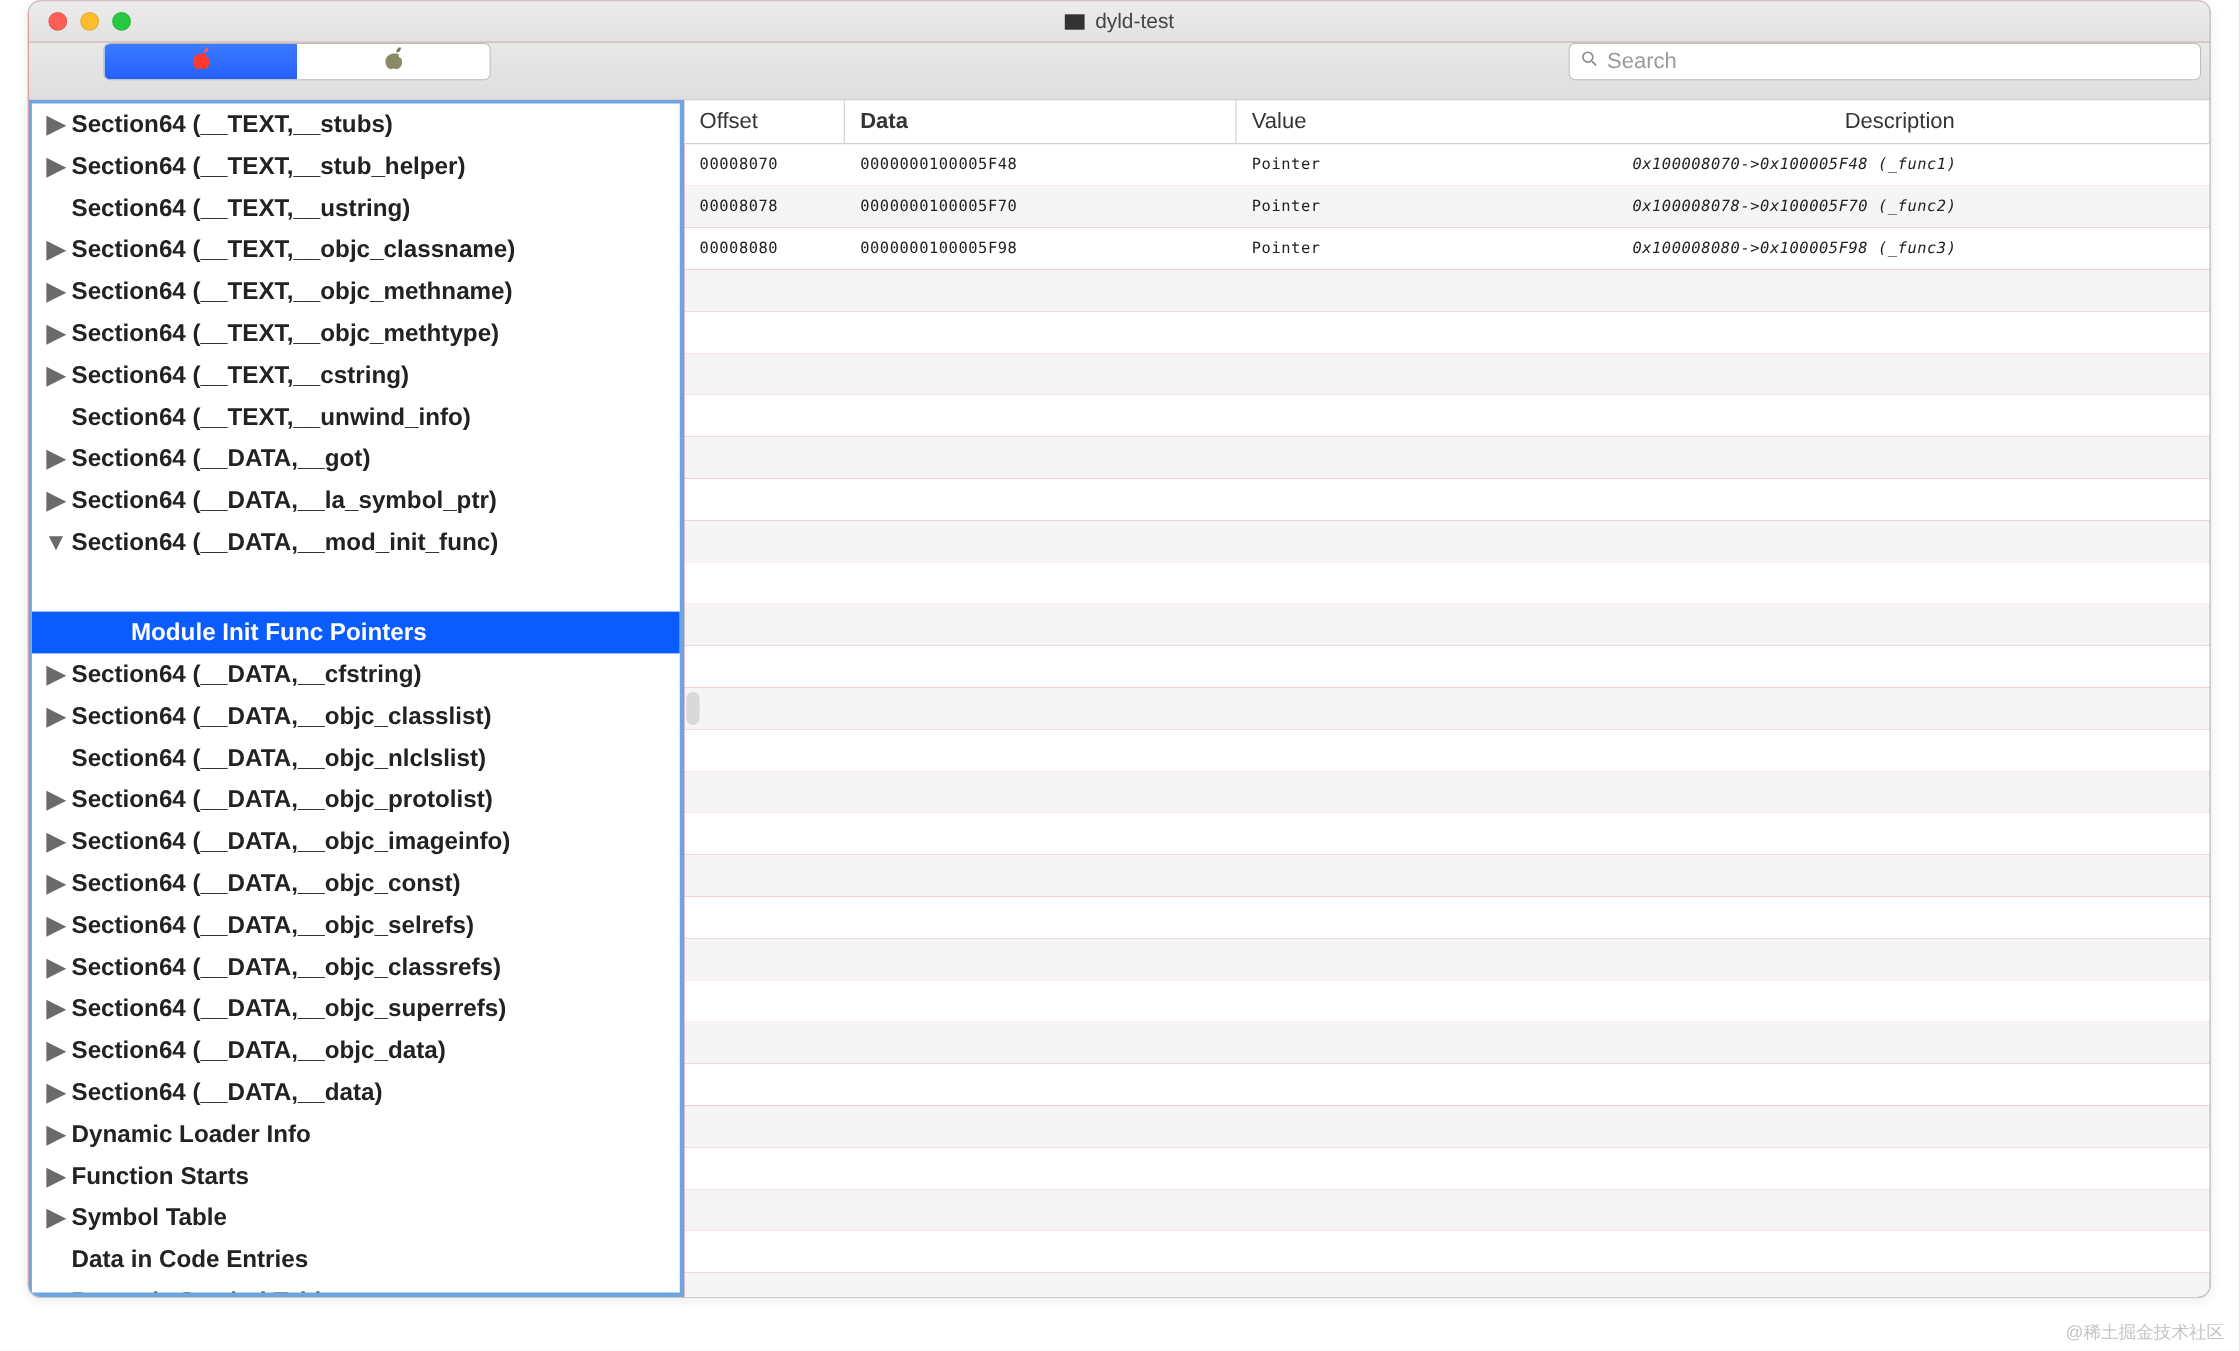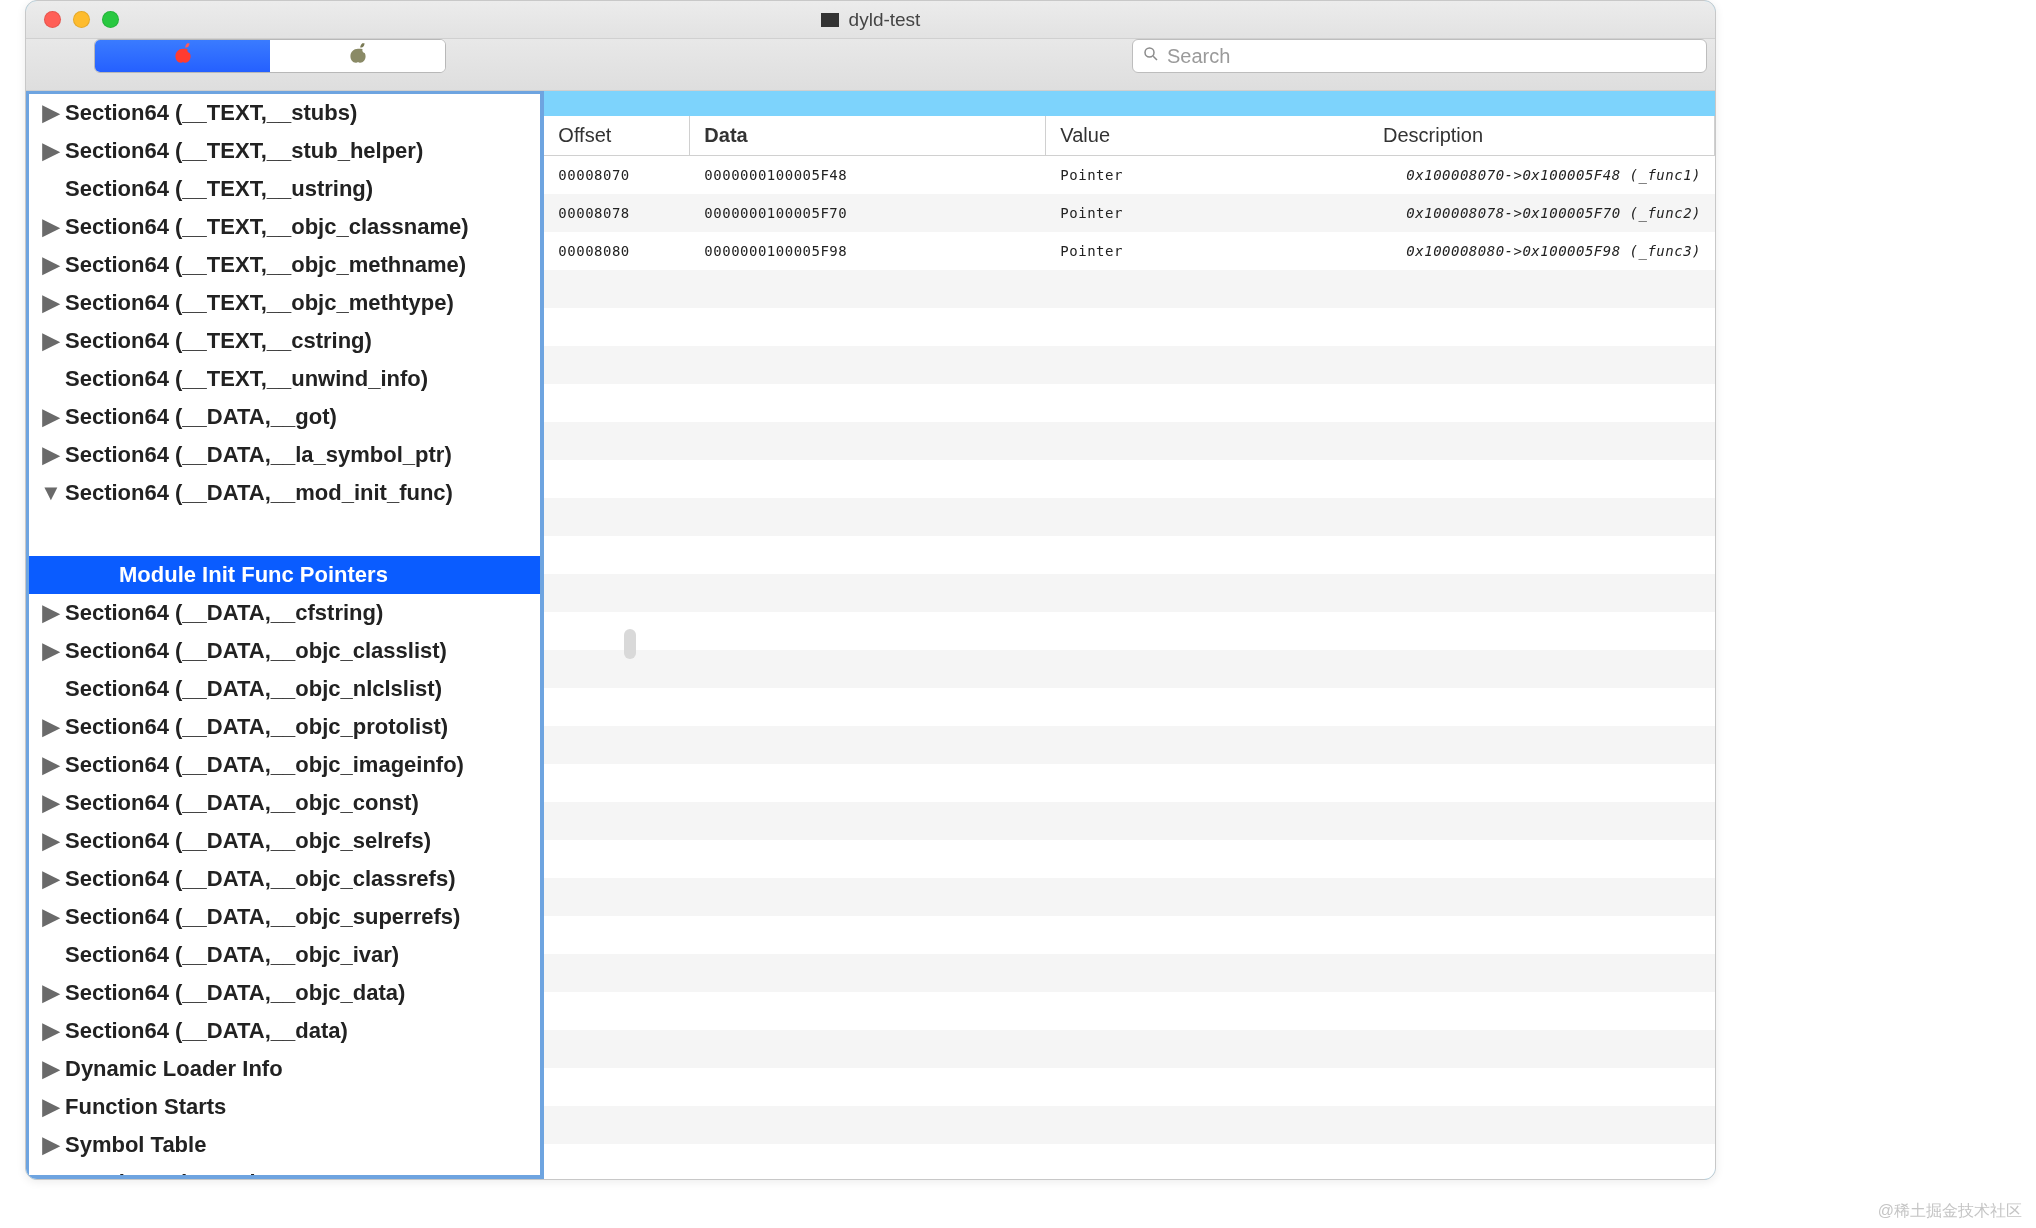--- a/index.html
+++ b/index.html
@@ -15,22 +15,22 @@
     --row-stripe-b: #f5f5f5;
     --header-border: #d0d0d0;
     --text: #222;
     --muted: #888;
     --mono: "SF Mono", ui-monospace, Menlo, Monaco, Consolas, monospace;
     --sys: -apple-system, BlinkMacSystemFont, "Helvetica Neue", Arial, sans-serif;
   }
   * { box-sizing: border-box; }
   html, body { margin:0; padding:0; width:2036px; height:1228px; background:#fff; font-family: var(--sys); color: var(--text); }
   .window {
-    position:absolute; left:25px; top:0; width:1691px; height:1180px;
-    border:1px solid #c8c8c8; border-radius:12px; overflow:hidden; background:#7dd3fc;
+    position:absolute; left:25px; top:0; width:1985px; height:1180px;
+    border:1px solid #c8c8c8; border-radius:12px; overflow:hidden; background:#ef4444;
     box-shadow: 0 2px 10px rgba(0,0,0,0.08);
   }
   
   .titlebar { height:38px; background:linear-gradient(#ececec,#e2e2e2); display:flex; align-items:center; position:relative; border-bottom:1px solid #d0d0d0; }
   .traffic { display:flex; gap:12px; margin-left:18px; }
   .tl { width:17px; height:17px; border-radius:50%; }
   .tl.red { background:var(--mac-red); box-shadow: inset 0 0 0 1px rgba(0,0,0,0.1);}
   .tl.yellow { background:var(--mac-yellow); box-shadow: inset 0 0 0 1px rgba(0,0,0,0.1);}
   .tl.green { background:var(--mac-green); box-shadow: inset 0 0 0 1px rgba(0,0,0,0.1);}
   .title-center { position:absolute; left:0; right:0; text-align:center; display:flex; align-items:center; justify-content:center; gap:10px; font-size:19px; color:#444; pointer-events:none;}
@@ -54,21 +54,21 @@
   .tree .item { display:flex; align-items:center; height:38px; padding-left:10px; white-space:nowrap; }
   .tree .item .arrow { width:24px; display:inline-flex; justify-content:center; color:#6a6a6a;}
   .tree .item .lbl { padding-left:2px; }
   .tree .item.child { padding-left:40px; }
   .tree .item.selected { background:var(--selection-bg); color:var(--selection-fg);margin-top:44px; }
   .tree .item.selected .arrow { color:#fff; }
   .tree .item .arrow.blank { visibility:hidden; }
   .tree .item.child.selected .lbl { padding-left:26px; }
   
   .main { flex:1; display:flex; flex-direction:column; }
-  .thead { display:flex; align-items:center; height:40px; border-bottom:1px solid var(--header-border); font-size:20px; color:#333; background:#fff;margin-top:25px;}
+  .thead { display:flex; align-items:center; height:40px; border-bottom:1px solid var(--header-border); font-size:20px; color:#333; background:#fff;}
   .thead .col { padding:0 14px; border-right:1px solid var(--header-border); height:100%; display:flex; align-items:center;}
   .col.offset { width:146px; }
   .col.data   { width:356px;font-weight:bold; }
   .col.desc   { width:346px; }
   .col.value  { flex:1; border-right:none;}
   .rows { flex:1; overflow:hidden; }
   .row { display:flex; height:38px; align-items:center; font-family:var(--mono); font-size:14px; letter-spacing:0.5px;}
   .row:nth-child(odd) { background:var(--row-stripe-a); }
   .row:nth-child(even) { background:var(--row-stripe-b); }
   .row .c { padding:0 14px; white-space:pre; }
@@ -212,24 +212,20 @@
           </div>
           <div class="item">
             <span class="arrow">▶</span>
             <span class="lbl">Section64 (__DATA,__objc_classrefs)</span>
           </div>
           <div class="item">
             <span class="arrow">▶</span>
             <span class="lbl">Section64 (__DATA,__objc_superrefs)</span>
           </div>
           <div class="item">
-            <span class="arrow blank">▶</span>
-            <span class="lbl">Section64 (__DATA,__objc_ivar)</span>
-          </div>
-          <div class="item">
             <span class="arrow">▶</span>
             <span class="lbl">Section64 (__DATA,__objc_data)</span>
           </div>
           <div class="item">
             <span class="arrow">▶</span>
             <span class="lbl">Section64 (__DATA,__data)</span>
           </div>
           <div class="item">
             <span class="arrow">▶</span>
             <span class="lbl">Dynamic Loader Info</span>

